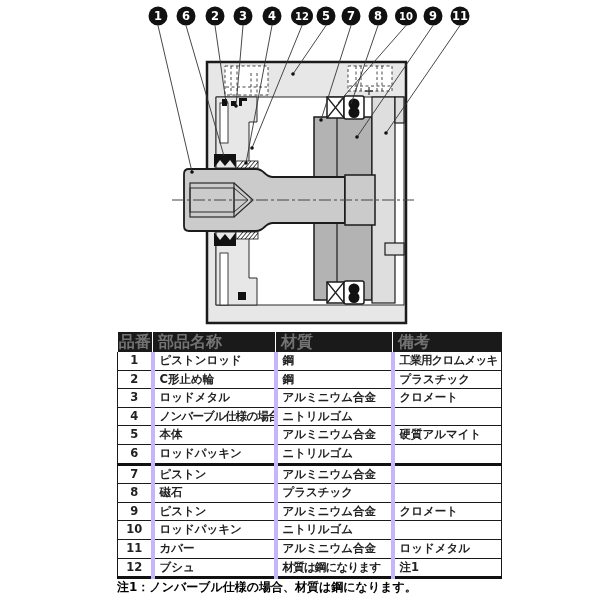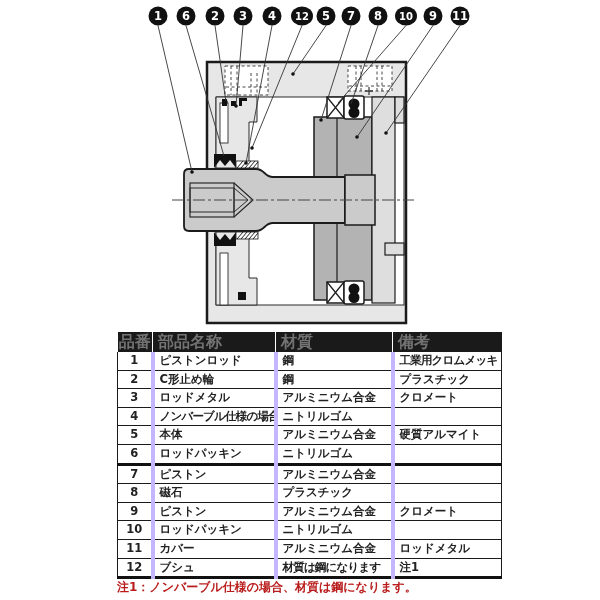--- a/index.html
+++ b/index.html
@@ -26,21 +26,21 @@
     padding:0 12px 0 5px;line-height:17.6px;white-space:nowrap;overflow:hidden;
     border-bottom:1px solid #1a1a1a;border-left:4px solid #c4b5fd;
   }
   .parts-table td:first-child{text-align:center;padding:0;border-left:1px solid #1a1a1a;}
   .parts-table td:last-child{border-right:1px solid #1a1a1a;}
   .parts-table tr.thick td{border-bottom:3px solid #111111;}
   .parts-table td.squeeze{letter-spacing:-0.8px;}
 
   .footnote{
     position:absolute;left:117px;top:579px;width:420px;
-    font-size:12px;font-weight:bold;color:#b91c1c;white-space:nowrap;
+    font-size:12px;font-weight:bold;color:#000000;white-space:nowrap;
   }
 </style>
 </head>
 <body>
 
 <div id="stage">
 
   
   <svg width="600" height="600" viewBox="0 0 600 600">
 

